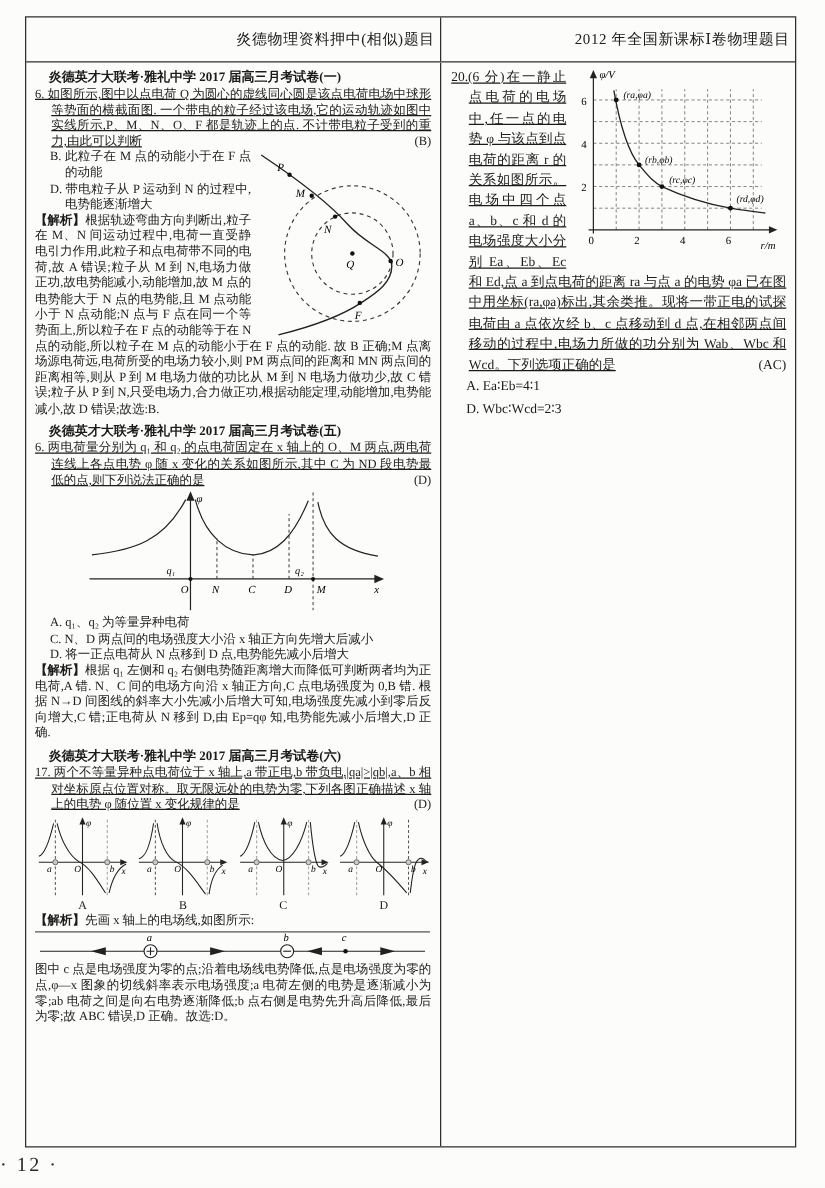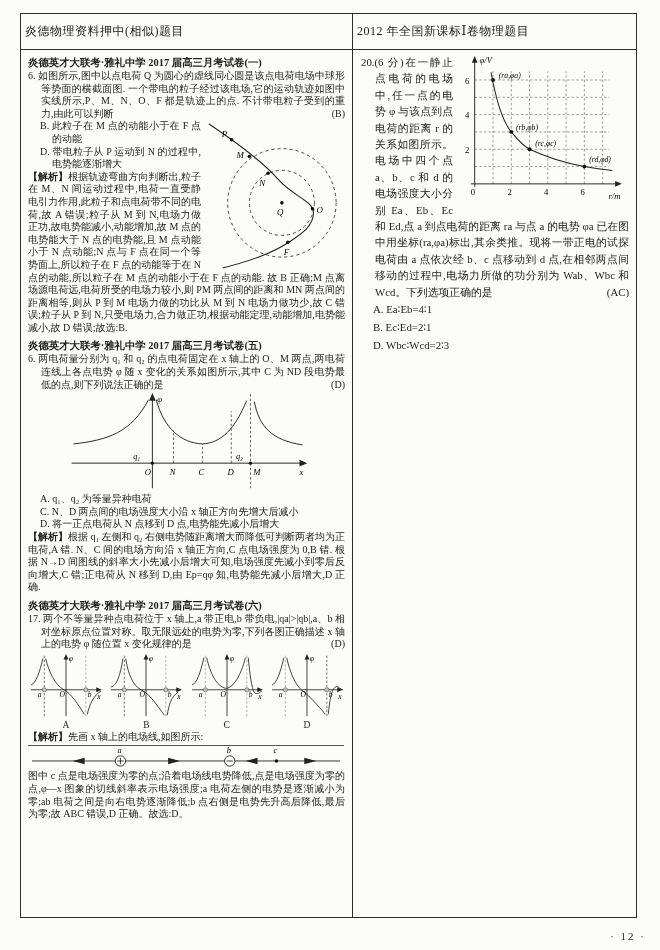--- a/index.html
+++ b/index.html
@@ -1,44 +1,44 @@
 <!DOCTYPE html>
 <html><head>
 <meta charset="utf-8">
 <style>
   html,body{margin:0;padding:0;}
   body{width:660px;height:950px;background:#f6f6f4;font-family:"Liberation Serif","DejaVu Serif",serif;color:#1b1b1b;}
   .page{position:relative;width:660px;height:950px;background:#fcfcfa;overflow:hidden;}
   .frame{position:absolute;left:20px;top:13px;width:617px;height:905px;border:1.4px solid #2e2e2e;display:flex;flex-direction:column;box-sizing:border-box;}
   .hdr{display:flex;border-bottom:1.3px solid #2e2e2e;flex:0 0 auto;}
-  .hdr-cell{padding:9px 4px;text-align:left;font-size:12px;letter-spacing:.5px;}
+  .hdr-cell{padding:9px 4px;text-align:right;font-size:12px;letter-spacing:.5px;}
   .hdr-left{width:332px;border-right:1.3px solid #2e2e2e;box-sizing:border-box;}
   .hdr-right{flex:1;}
   .cols{flex:1;display:flex;overflow:hidden;}
   .col{box-sizing:border-box;overflow:hidden;}
   .col-left{width:332px;border-right:1.3px solid #2e2e2e;padding:4px 7px 2px 7px;}
   .col-right{flex:1;padding:4px 7px 2px 8px;}
   p{margin:0;}
   .section{margin-bottom:5px;}
-  .title{font-weight:bold;font-size:10.4px;line-height:14px;margin-top:2px;}
+  .title{font-weight:bold;font-size:10.4px;line-height:14px;margin-top:2px;margin-left:11px;}
   .stem,.opt,.analysis,.aintro{font-size:10px;line-height:12.6px;text-align:justify;}
-  .stem{padding-left:13px;text-indent:-13px;}
+  .stem{padding-left:13px;text-indent:-13px;text-decoration:underline;}
   .opt{padding-left:24px;text-indent:-12px;}
   .ans{float:right;text-indent:0;}
   .tag{font-weight:bold;}
   .qbody{display:flow-root;}
   .figright{float:right;margin:0 0 2px 4px;}
   .figcenter{display:block;margin:1px auto 1px auto;}
   .graphrow{display:flex;justify-content:space-between;align-items:flex-start;margin:1px 0 1px 0;}
   .graphcell{display:flex;flex-direction:column;align-items:center;}
   .graphlabel{font-size:9.5px;line-height:10px;margin-top:0px;}
   .fieldfig{border-top:1px solid #555;display:block;margin-top:2px;}
   .col-right .stem{font-size:10.8px;line-height:16.4px;padding-left:14px;text-indent:-14px;}
   .col-right .opt{font-size:10.8px;line-height:18px;padding-left:24px;text-indent:-12px;}
-  .pageno{position:absolute;left:0;right:14px;bottom:8px;text-align:right;font-size:11px;letter-spacing:2px;color:#2a2a2a;}
+  .pageno{position:absolute;left:0;right:14px;bottom:8px;text-align:left;font-size:16px;letter-spacing:2px;color:#2a2a2a;}
   svg{overflow:visible;}
   svg text{font-family:"Liberation Serif","DejaVu Serif",serif;}
 </style>
 </head>
 <body>
 
 <div class="page">
   <div class="frame">
 
     <div class="hdr">
@@ -250,21 +250,20 @@
             <text x="52" y="147" font-size="9">2</text>
             <text x="90" y="147" font-size="9">4</text>
             <text x="128" y="147" font-size="9">6</text>
             <text x="43" y="25" font-size="8" font-style="italic">(ra,φa)</text>
             <text x="61" y="79" font-size="8" font-style="italic">(rb,φb)</text>
             <text x="81" y="96" font-size="8" font-style="italic">(rc,φc)</text>
             <text x="137" y="112" font-size="8" font-style="italic">(rd,φd)</text>
           </svg>
           <p class="stem"><span>20.(6 分)在一静止点电荷的电场中,任一点的电势 φ 与该点到点电荷的距离 r 的关系如图所示。电场中四个点 a、b、c 和 d 的电场强度大小分别 Ea、Eb、Ec 和 Ed,点 a 到点电荷的距离 ra 与点 a 的电势 φa 已在图中用坐标(ra,φa)标出,其余类推。现将一带正电的试探电荷由 a 点依次经 b、c 点移动到 d 点,在相邻两点间移动的过程中,电场力所做的功分别为 Wab、Wbc 和 Wcd。下列选项正确的是</span><span class="ans">(AC)</span></p>
           <p class="opt">A. Ea∶Eb=4∶1</p>
-          <p class="opt">B. Ec∶Ed=2∶1</p>
           <p class="opt">D. Wbc∶Wcd=2∶3</p>
         </div>
       </div>
 
     </div>
   </div>
 
   <div class="pageno">· 12 ·</div>
 </div>
 

